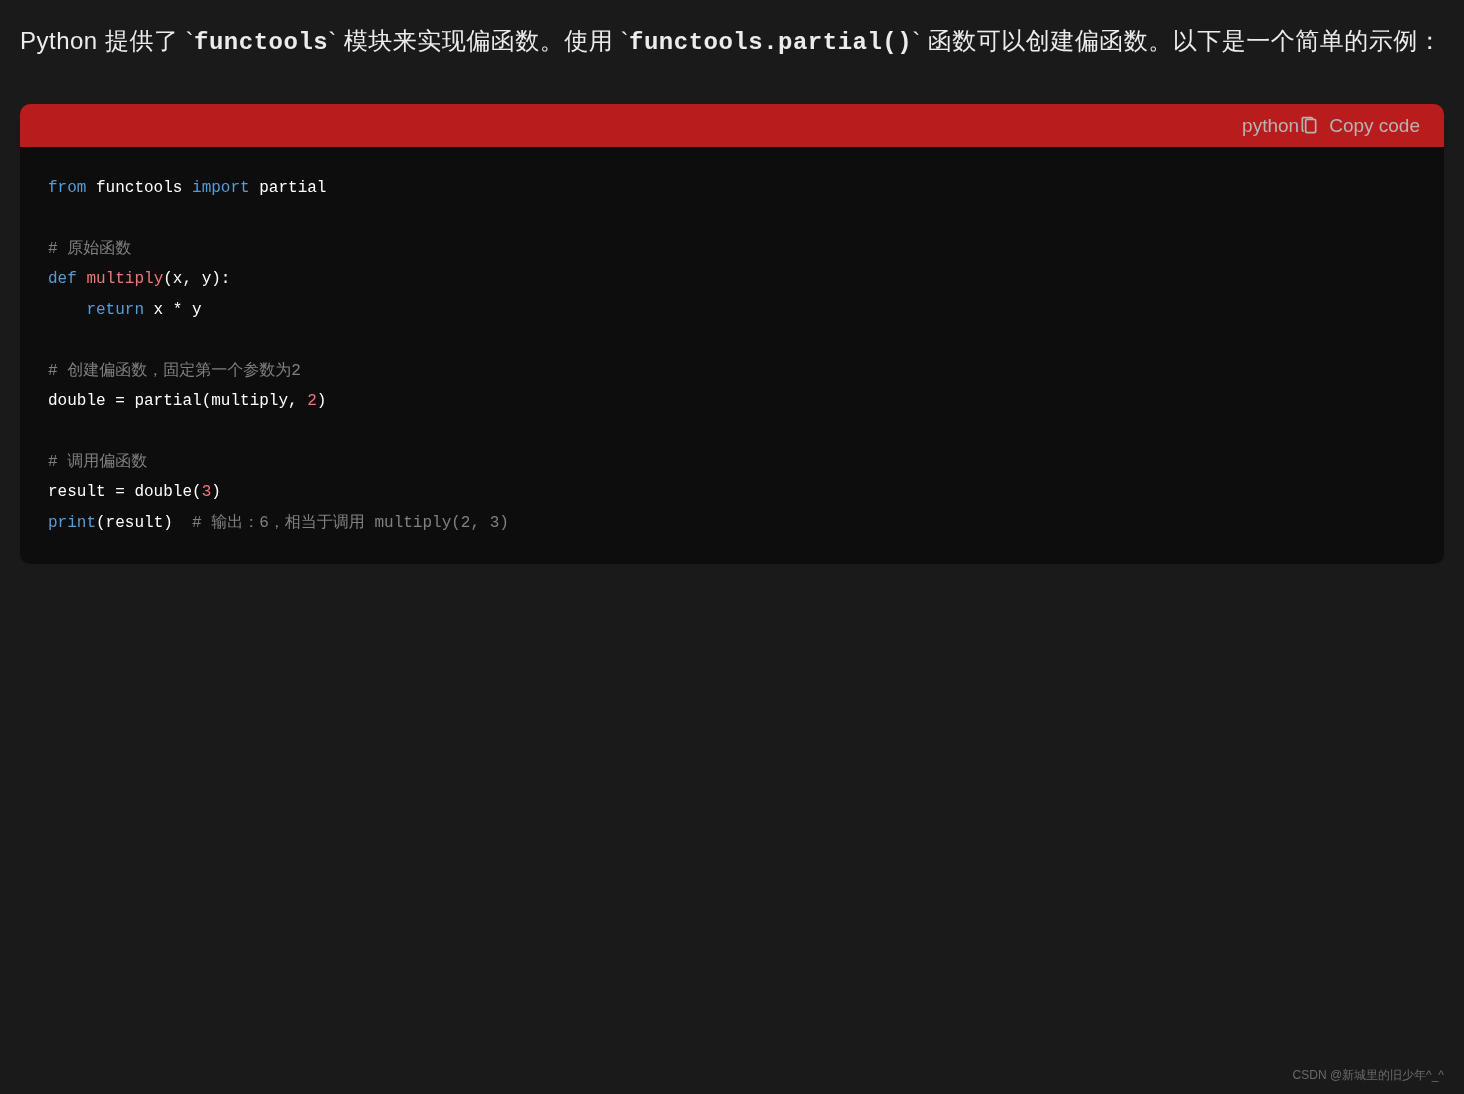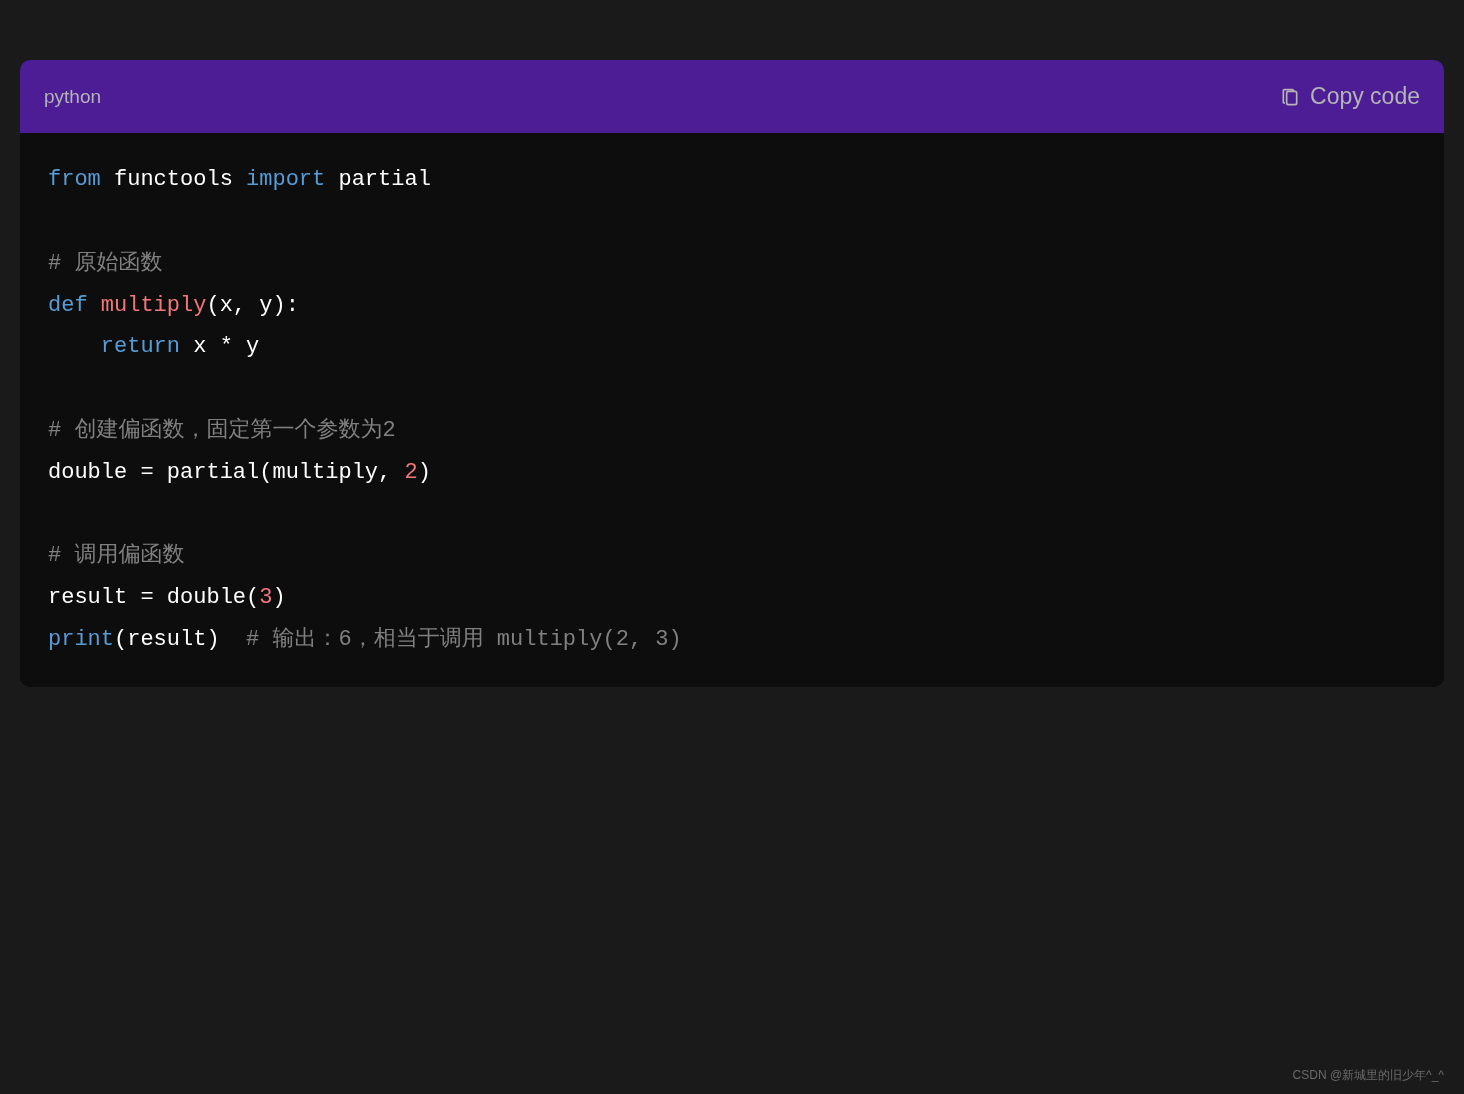--- a/index.html
+++ b/index.html
@@ -33,48 +33,48 @@
     .backtick {
       color: #ececec;
     }
     .code-block {
       margin-top: 40px;
       background-color: #0d0d0d;
       border-radius: 10px;
       overflow: hidden;
     }
     .code-header {
-      background-color: #4c1d95;
-      padding: 20px 24px;
+      background-color: #b91c1c;
+      padding: 5px 24px;
       display: flex;
-      justify-content: space-between;
+      justify-content: flex-end;
       align-items: center;
     }
     .code-lang {
       color: #b4b4b4;
       font-size: 19px;
     }
     .copy-button {
       display: flex;
       align-items: center;
       gap: 10px;
       color: #b4b4b4;
-      font-size: 23px;
+      font-size: 19px;
       cursor: pointer;
       background: none;
       border: none;
     }
     .copy-icon {
       width: 20px;
       height: 20px;
     }
     .code-body {
       padding: 26px 28px;
       font-family: "SFMono-Regular", Consolas, "Liberation Mono", Menlo, monospace;
-      font-size: 22px;
+      font-size: 16px;
       line-height: 1.9;
       color: #ffffff;
       white-space: pre;
     }
     .kw-import { color: #569cd6; }
     .kw-def { color: #569cd6; }
     .kw-return { color: #569cd6; }
     .fn-name { color: #f2777a; }
     .comment { color: #808080; }
     .number { color: #f2777a; }
@@ -85,20 +85,23 @@
       bottom: 10px;
       right: 20px;
       color: #6a6a6a;
       font-size: 12px;
     }
   </style>
 </head>
 <body>
 
 <div class="content">
+  <p class="paragraph">
+    <span>Python 提供了 </span><span class="backtick">`</span><span class="inline-code">functools</span><span class="backtick">`</span><span> 模块来实现偏函数。使用 </span><span class="backtick">`</span><span class="inline-code">functools.partial()</span><span class="backtick">`</span><span> 函数可以创建偏函数。以下是一个简单的示例：</span>
+  </p>
 
   <div class="code-block">
     <div class="code-header">
       <span class="code-lang">python</span>
       <button class="copy-button">
         <span class="copy-icon">
           <svg viewBox="0 0 24 24" fill="none" stroke="#b4b4b4" stroke-width="2" width="20" height="20">
             <rect x="8" y="4" width="12" height="16" rx="2"></rect>
             <path d="M16 4V3a1 1 0 0 0-1-1H5a1 1 0 0 0-1 1v14a1 1 0 0 0 1 1h1"></path>
           </svg>

